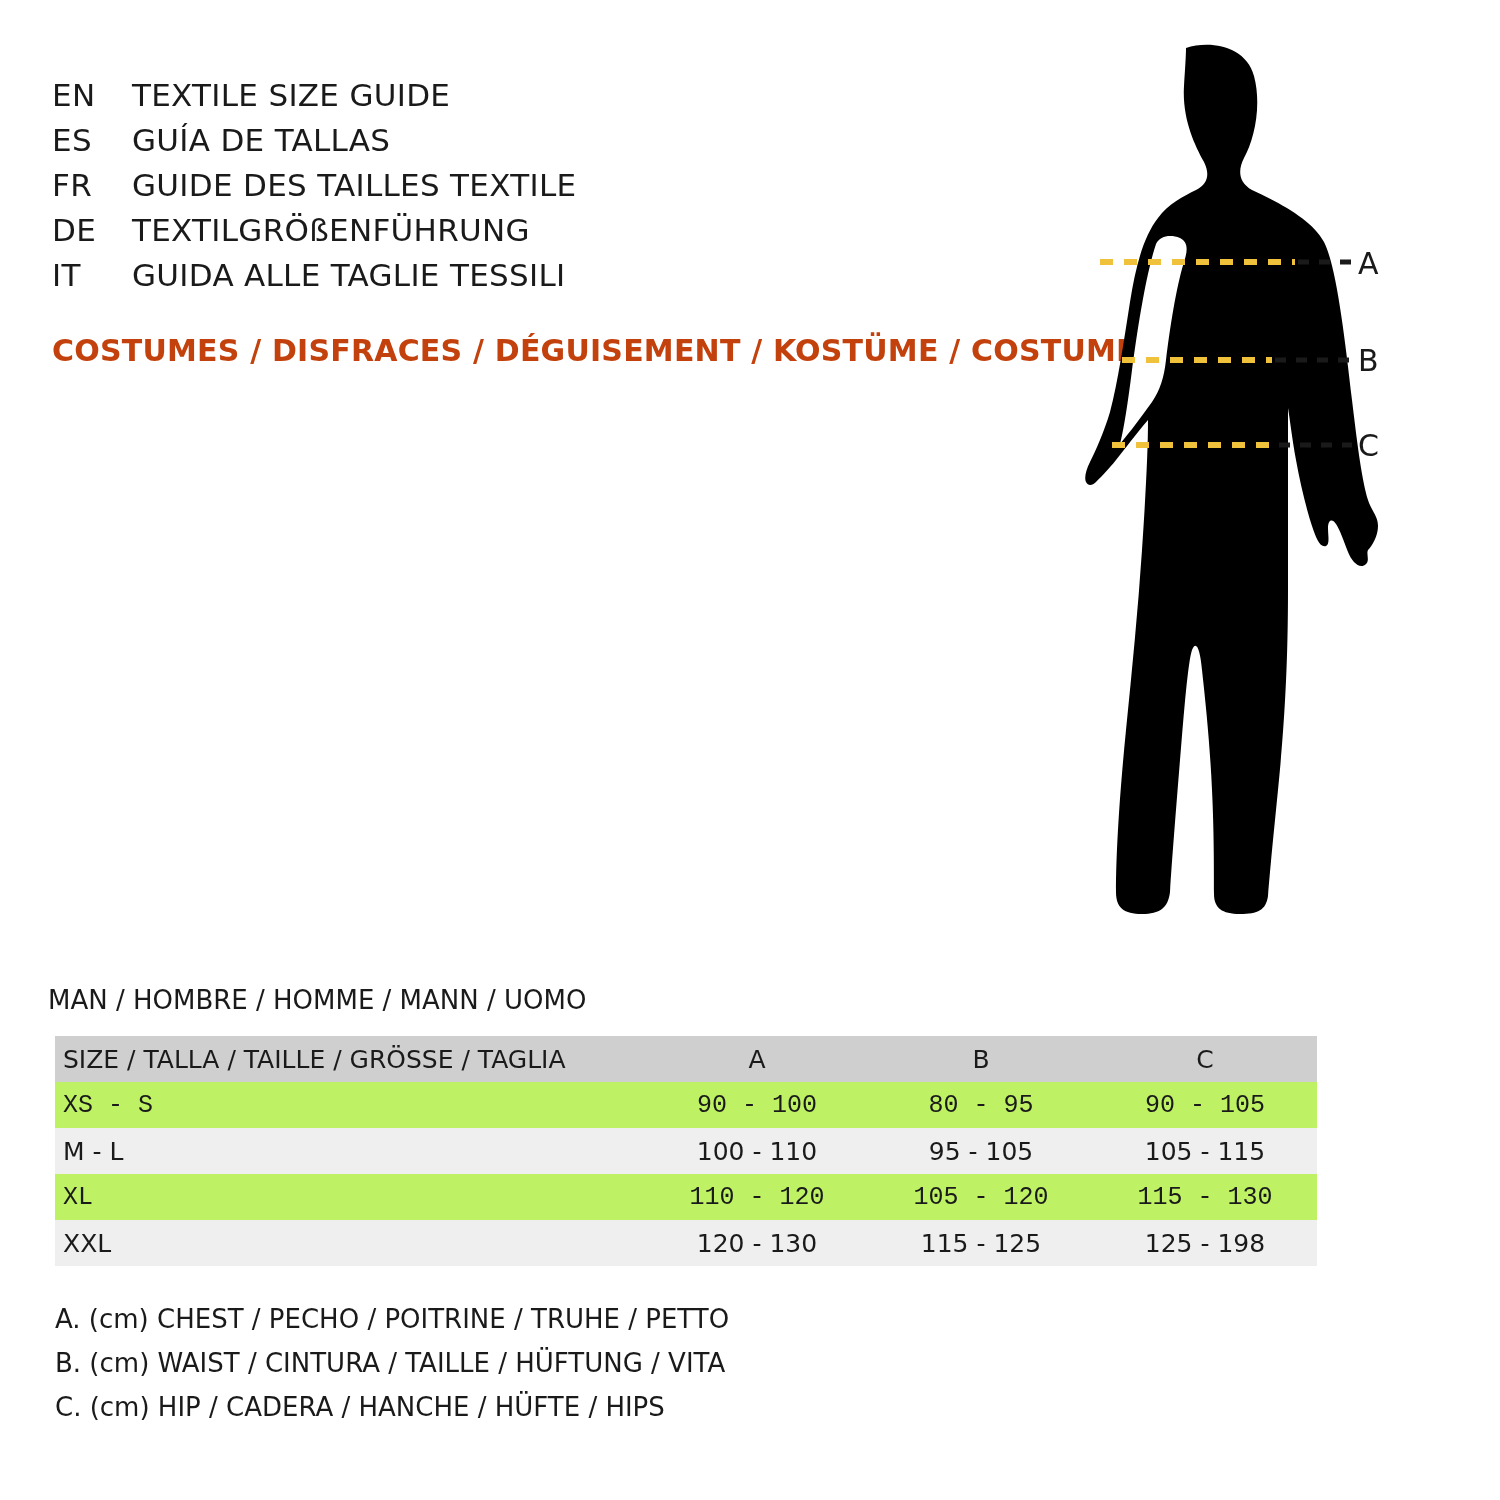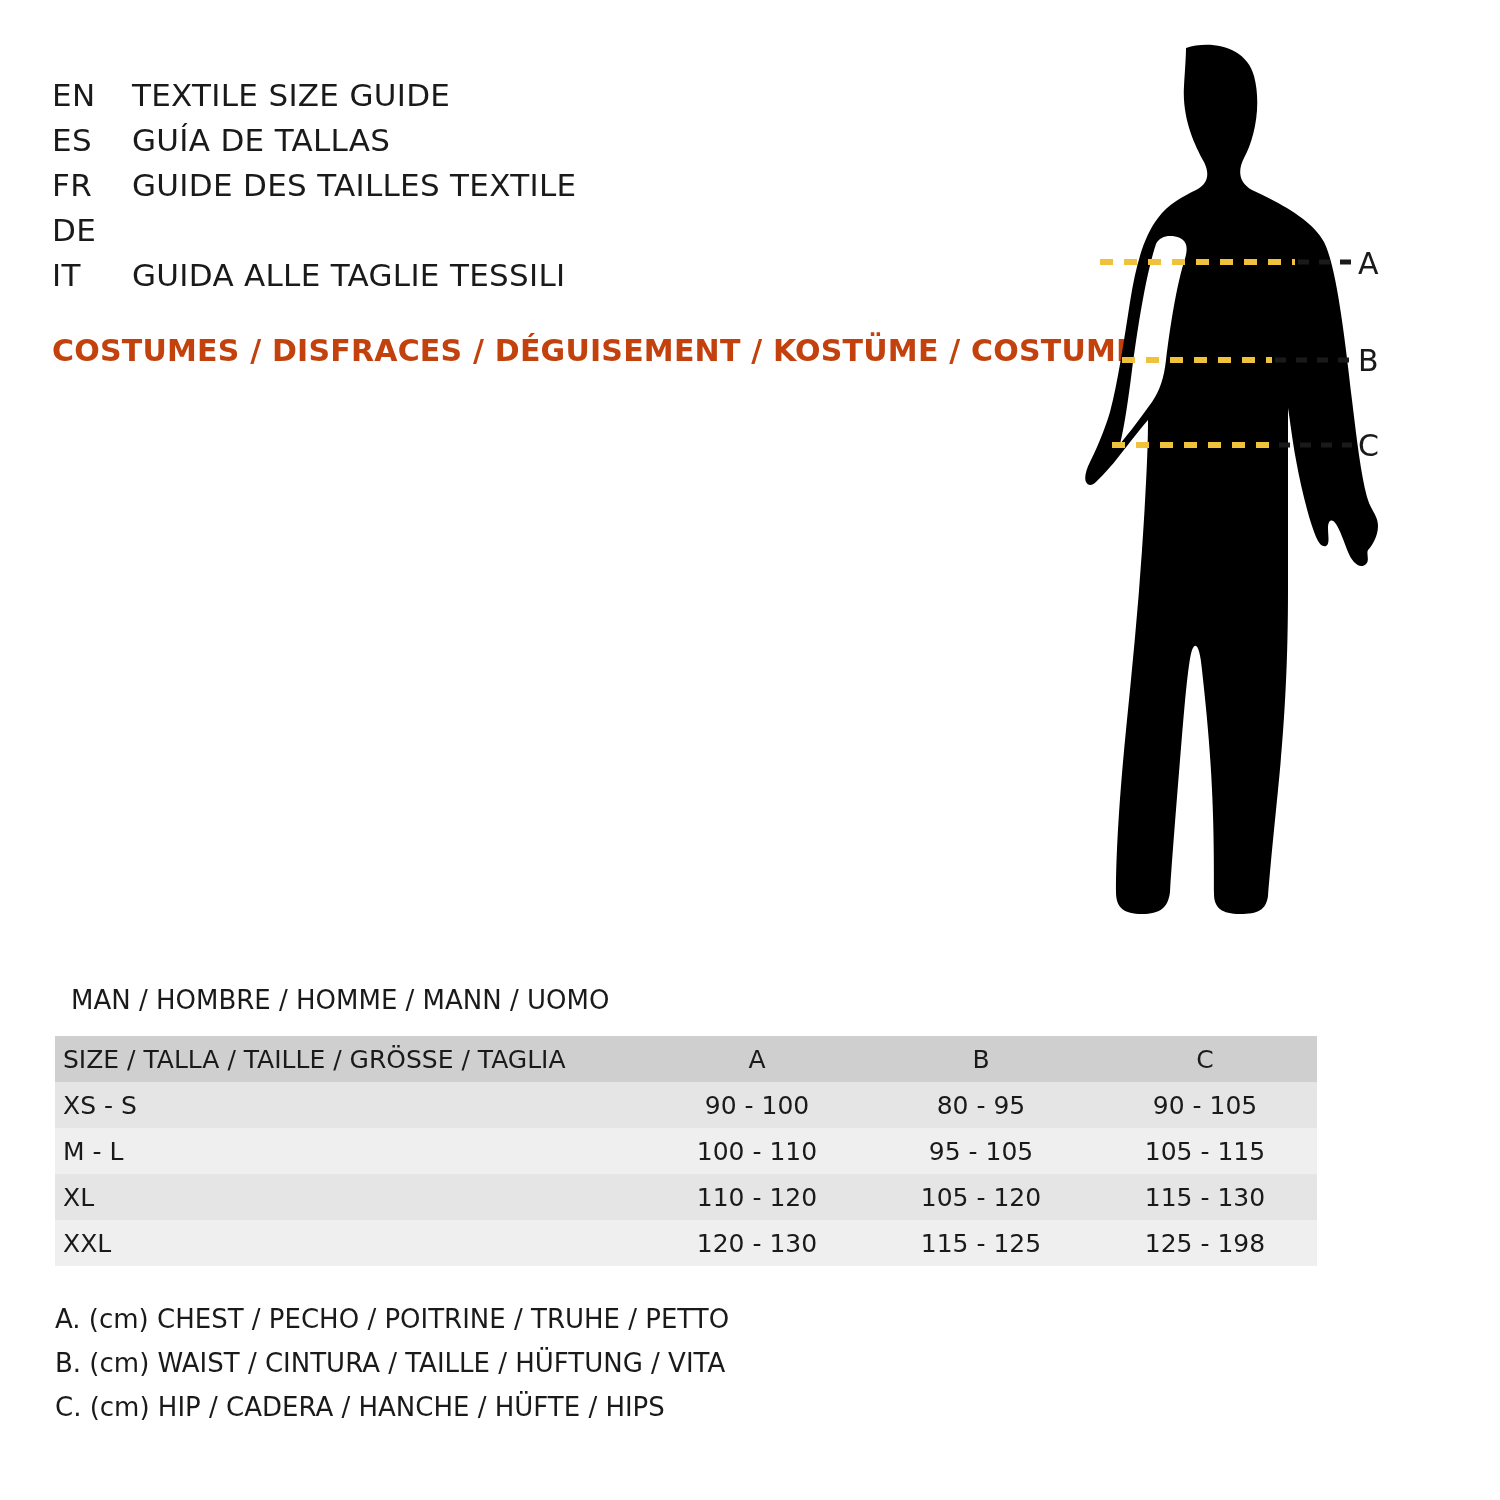--- a/index.html
+++ b/index.html
@@ -68,21 +68,21 @@
     color: #1a1a1a;
     font-family: "DejaVu Sans", sans-serif;
   }
   .letter-a { left: 1358px; top: 246px; }
   .letter-b { left: 1358px; top: 343px; }
   .letter-c { left: 1358px; top: 428px; }
 
   
   .table-title {
     position: absolute;
-    left: 71px;
+    left: 48px;
     top: 985px;
     font-size: 26px;
     color: #1a1a1a;
     white-space: nowrap;
   }
 
   table.size-table {
     position: absolute;
     left: 55px;
     top: 1036px;
@@ -99,21 +99,21 @@
     text-align: center;
     vertical-align: middle;
   }
   table.size-table th.head-row-label,
   table.size-table td.size-label {
     text-align: left;
     padding-left: 8px;
   }
   tr.head-row { background: #cfcfcf; }
   tr.row-alt { background: #efefef; }
-  tr.row-plain { background: #e5e5e5; }
+  tr.row-plain { background: #bef264; font-family: Liberation Mono, monospace; }
 
   col.c-size { width: 590px; }
   col.c-a { width: 224px; }
   col.c-b { width: 224px; }
   col.c-c { width: 224px; }
 
   
   .legend {
     position: absolute;
     left: 55px;
@@ -141,20 +141,21 @@
     <div class="lang-row">
       <span class="lang-code">ES</span>
       <span class="lang-text">GUÍA DE TALLAS</span>
     </div>
     <div class="lang-row">
       <span class="lang-code">FR</span>
       <span class="lang-text">GUIDE DES TAILLES TEXTILE</span>
     </div>
     <div class="lang-row">
       <span class="lang-code">DE</span>
+      <span class="lang-text">TEXTILGRÖßENFÜHRUNG</span>
     </div>
     <div class="lang-row">
       <span class="lang-code">IT</span>
       <span class="lang-text">GUIDA ALLE TAGLIE TESSILI</span>
     </div>
   </div>
 
   <div class="category-line">COSTUMES / DISFRACES / DÉGUISEMENT / KOSTÜME / COSTUMI</div>
 
   <div class="figure-wrap">

